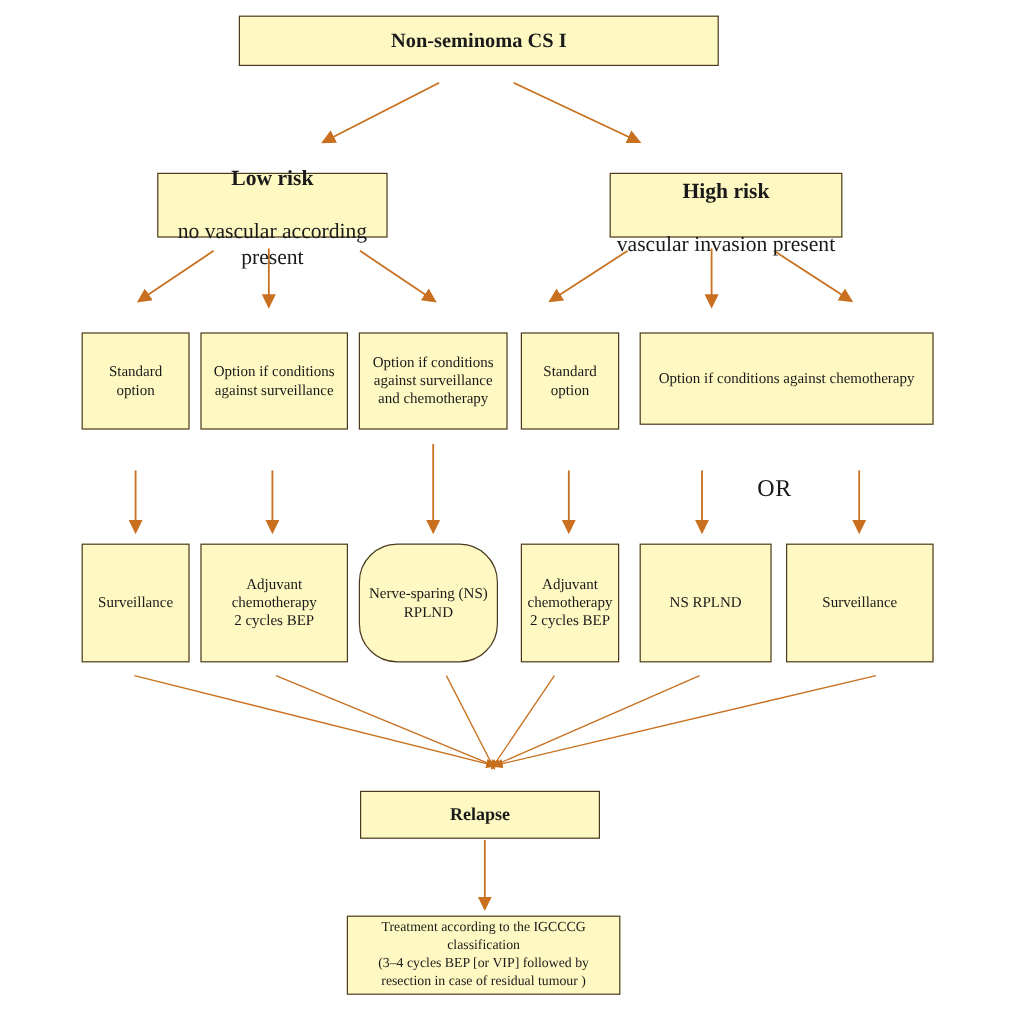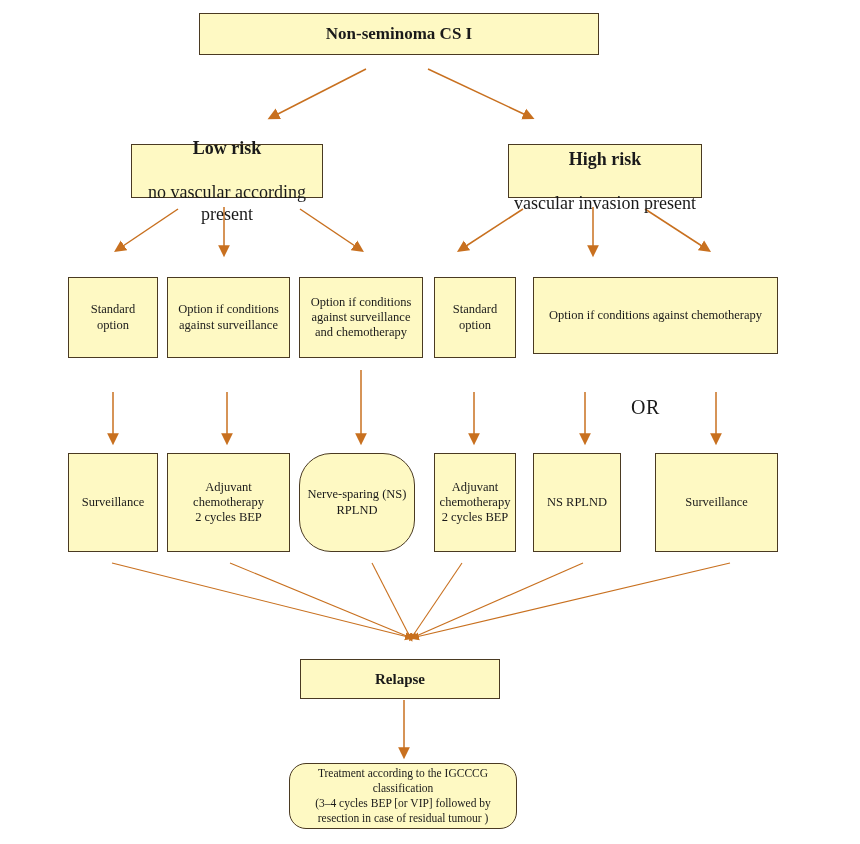--- a/index.html
+++ b/index.html
@@ -62,21 +62,20 @@
   .node.treat-node {
     font-size: 12.5px;
   }
   .node.relapse-node {
     font-weight: bold;
     font-size: 15px;
   }
   .node.final-node {
     font-size: 11.5px;
     line-height: 1.3;
-    border-radius: 17px;
   }
   .or-label {
     position: absolute;
     font-size: 20px;
     color: #1a1a1a;
     z-index: 2;
     letter-spacing: 0.5px;
   }
 </style>
 </head>
@@ -184,21 +183,21 @@
     <span class="txt">Nerve-sparing (NS)
 RPLND</span>
   </div>
 
   <div class="node treat-node" style="left:434px; top:453px; width:82px; height:99px;">
     <span class="txt">Adjuvant
 chemotherapy
 2 cycles BEP</span>
   </div>
 
-  <div class="node treat-node" style="left:533px; top:453px; width:88px; height:99px;">
+  <div class="node treat-node" style="left:533px; top:453px; width:110px; height:99px;">
     <span class="txt">NS RPLND</span>
   </div>
 
   <div class="node treat-node" style="left:655px; top:453px; width:123px; height:99px;">
     <span class="txt">Surveillance</span>
   </div>
 
   <div class="node relapse-node" style="left:300px; top:659px; width:200px; height:40px;">
     <span class="txt">Relapse</span>
   </div>

